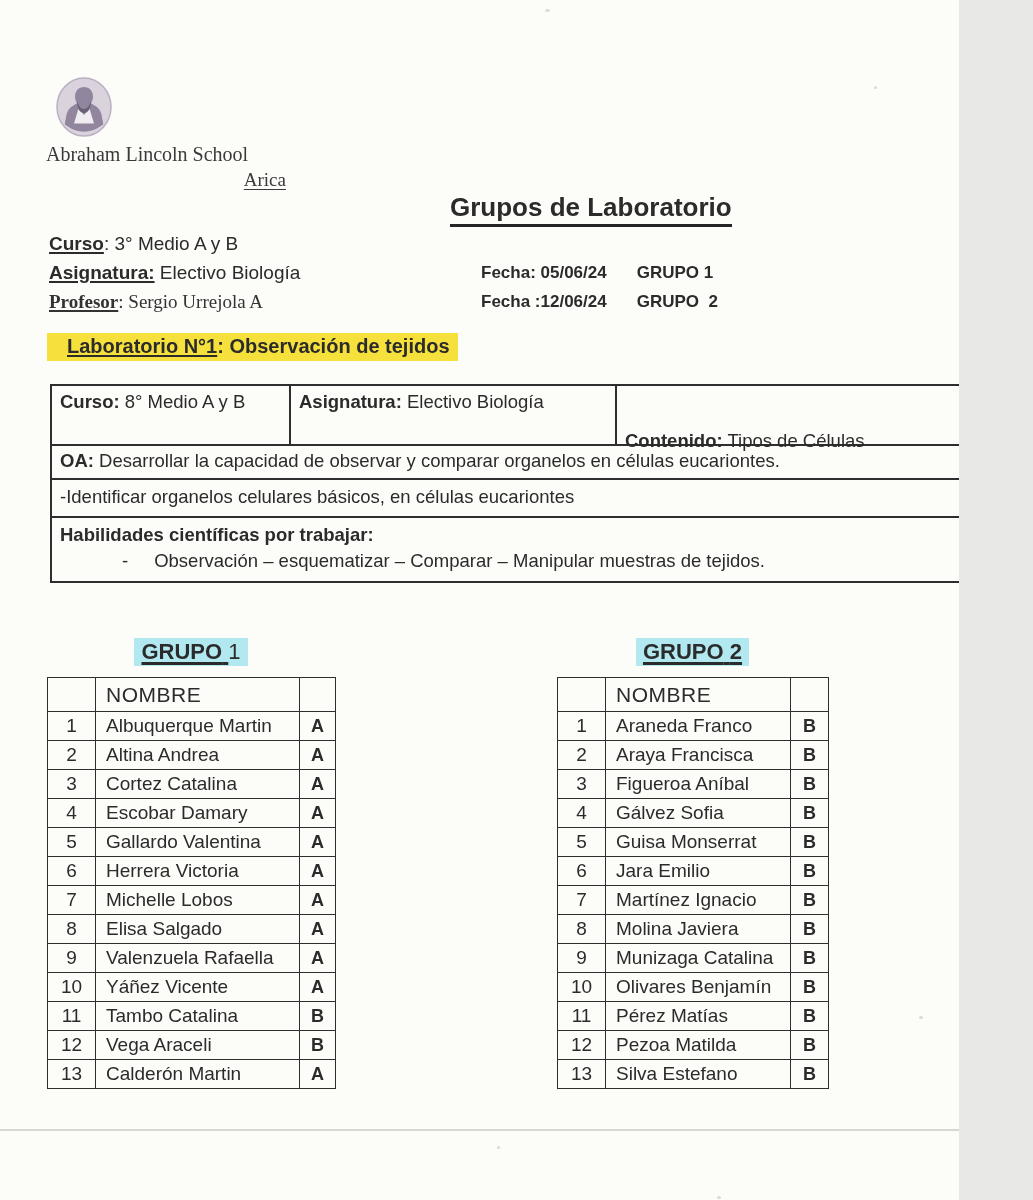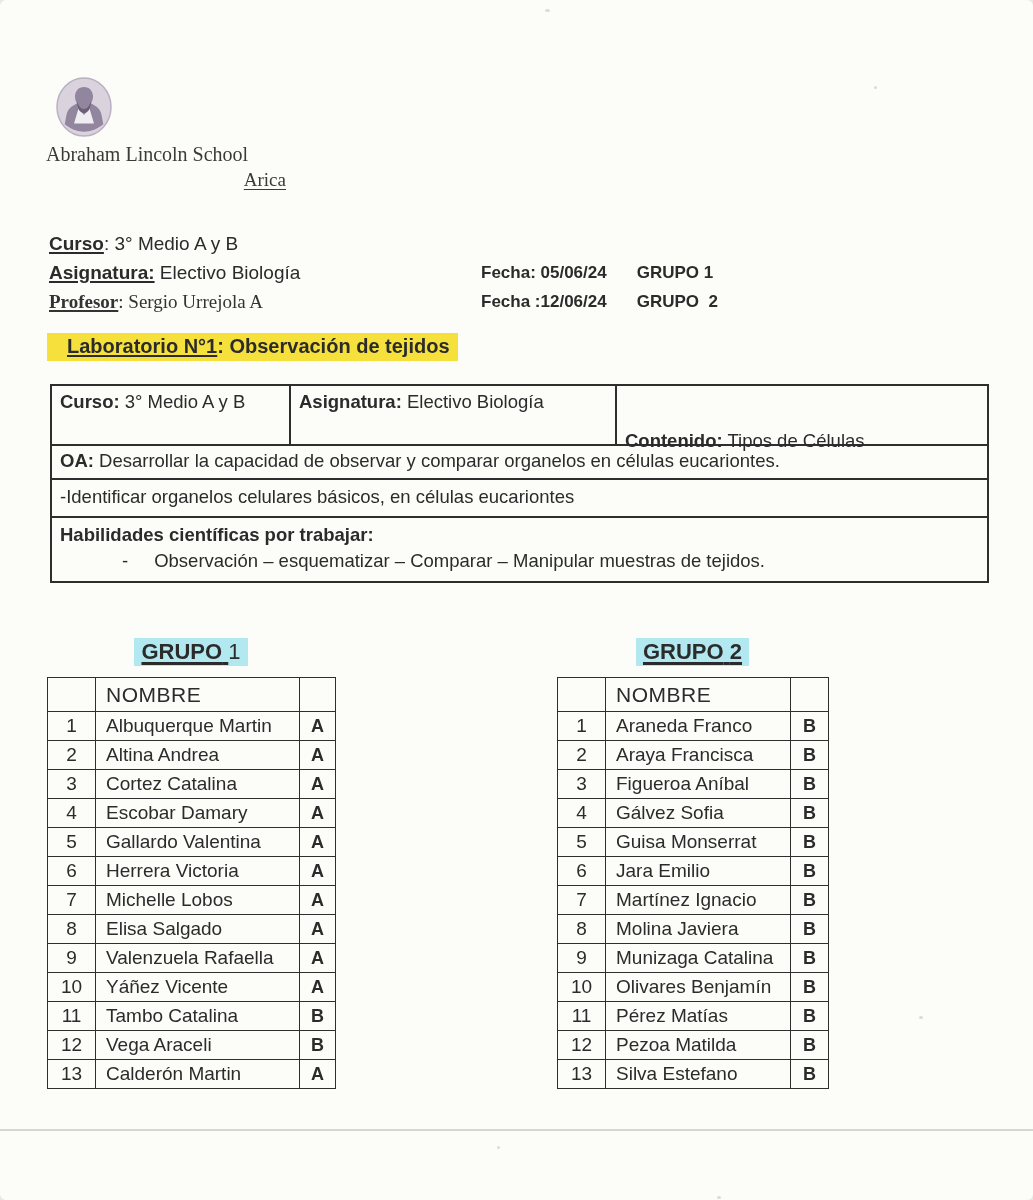--- a/index.html
+++ b/index.html
@@ -1,20 +1,20 @@
 <!DOCTYPE html>
 <html><head>
 <meta charset="utf-8">
 <style>
   * { margin:0; padding:0; box-sizing:border-box; }
   html,body { background:#e8e8e6; }
   body { font-family:"Liberation Sans", sans-serif; }
   .page {
-    position:relative; width:1033px; height:1200px;
-    background:#fcfcf9; color:#2b2b2b; overflow:hidden;border-radius:6px;
+    position:relative; width:959px; height:1200px;
+    background:#fcfcf9; color:#2b2b2b; overflow:hidden;
   }
   
   .logo { position:absolute; left:56px; top:77px; width:56px; height:60px; }
   .school-name {
     position:absolute; left:46px; top:143px; width:240px;
     font-family:"Liberation Serif", serif; font-size:20px; color:#3a3a3a;
   }
   .school-city {
     position:absolute; left:46px; top:169px; width:240px; text-align:right;
     font-family:"Liberation Serif", serif; font-size:19px; color:#3a3a3a;
@@ -90,39 +90,40 @@
     <ellipse cx="28" cy="30" rx="27" ry="29" fill="#dad3de"></ellipse>
     <ellipse cx="28" cy="30" rx="27" ry="29" fill="none" stroke="#b9b0c2" stroke-width="1.5"></ellipse>
     <path d="M28 10c5.5 0 9 4.2 9 9.4 0 2.8-.8 5-2 6.8l3.2 2.1c4.2 2.2 6.4 5.2 7.3 9.5l1.8 9.5c-6.2 5.2-13.6 7.4-19.3 7.4s-13.1-2.2-19.3-7.4l1.8-9.5c.9-4.3 3.1-7.3 7.3-9.5l3.2-2.1c-1.2-1.8-2-4-2-6.8 0-5.2 3.5-9.4 9-9.4z" fill="#92859e"></path>
     <path d="M22.5 31.5l5.5 6.5 5.5-6.5 4.5 15h-20z" fill="#efecf2"></path>
     <path d="M21 24c1.5 5 4 8 7 8s5.5-3 7-8c0 7-2.5 12-7 12s-7-5-7-12z" fill="#6c6078"></path>
   </svg>
 
   <div class="school-name">Abraham Lincoln School</div>
   <div class="school-city">Arica</div>
 
+  <div class="doc-title">Grupos de Laboratorio</div>
 
   <div class="info-block">
     <div><span class="lbl">Curso</span><span>: 3° Medio A y B</span></div>
     <div><span class="lbl">Asignatura:</span><span> Electivo Biología</span></div>
     <div class="serif-line"><span class="lbl">Profesor</span><span>: Sergio Urrejola A</span></div>
   </div>
 
   <div class="fecha-block">
     <div class="fecha-row"><span>Fecha: 05/06/24</span><span class="grp">GRUPO 1</span></div>
     <div class="fecha-row"><span>Fecha :12/06/24</span><span class="grp">GRUPO  2</span></div>
   </div>
 
   <div class="lab-heading">
     <span class="u">Laboratorio N°1</span><span>: Observación de tejidos</span>
   </div>
 
   <div class="info-table">
     <div class="it-row1">
-      <div class="it-cell c1"><span class="blbl">Curso:</span><span> 3° Medio A y B</span></div>
+      <div class="it-cell c1"><span class="blbl">Curso:</span><span> 8° Medio A y B</span></div>
       <div class="it-cell c2"><span class="blbl">Asignatura:</span><span> Electivo Biología</span></div>
       <div class="it-cell c3"><span class="blbl">Contenido:</span><span> Tipos de Células</span></div>
     </div>
     <div class="it-oa">
       <span class="blbl">OA:</span><span> Desarrollar la capacidad de observar y comparar organelos en células eucariontes.</span>
     </div>
     <div class="it-obj">
       <div>-Identificar organelos celulares básicos, en células eucariontes</div>
     </div>
     <div class="it-hab">

